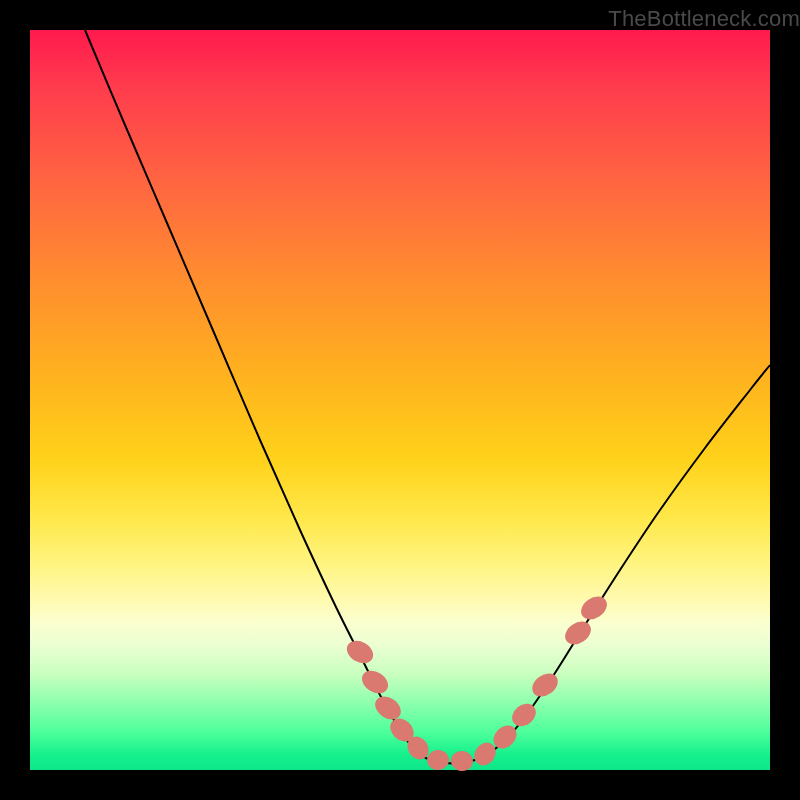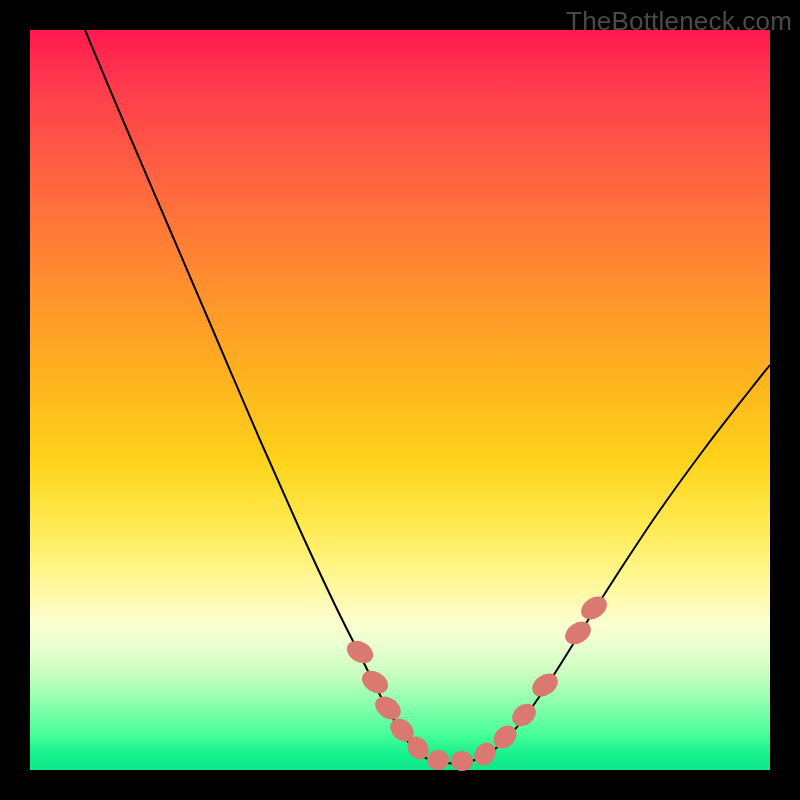--- a/index.html
+++ b/index.html
@@ -42,22 +42,22 @@
       #c9ffbf 87%,
       #8cffad 91%,
       #4bff9a 95%,
       #14f08c 98%,
       #0fe68a 100%
     );
   }
   .watermark {
     position: absolute;
     top: 6px;
-    right: 8px;
-    font-size: 26px;
+    right: 0;
+    font-size: 22px;
     color: #4a4a4a;
     font-weight: 500;
     letter-spacing: 0.2px;
     user-select: none;
   }
   svg.curve {
     position: absolute;
     left: 0;
     top: 0;
     width: 740px;

